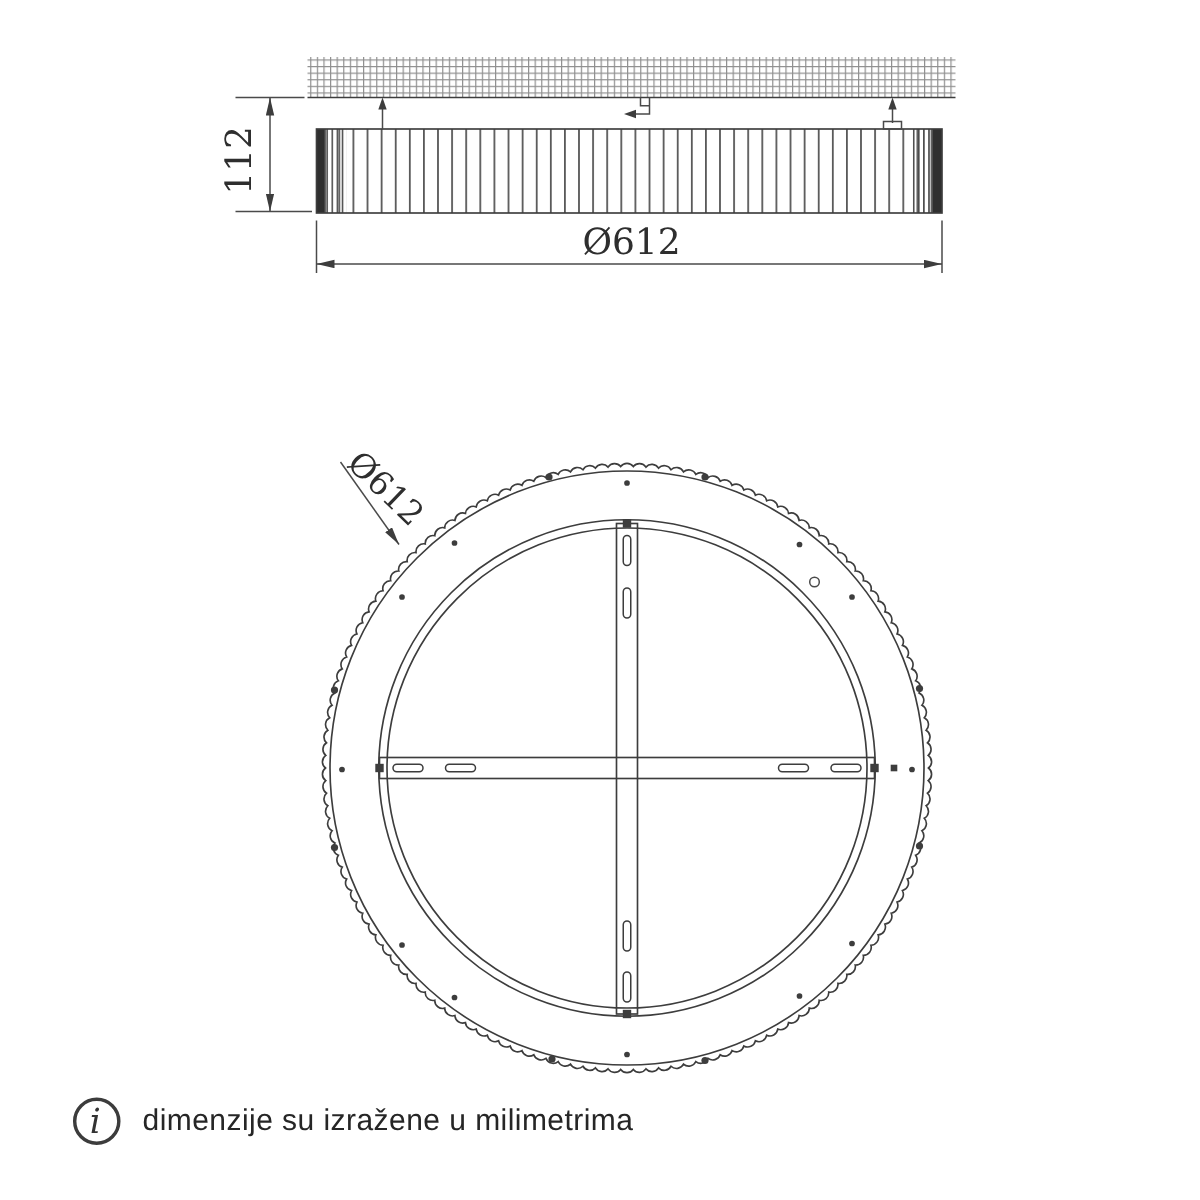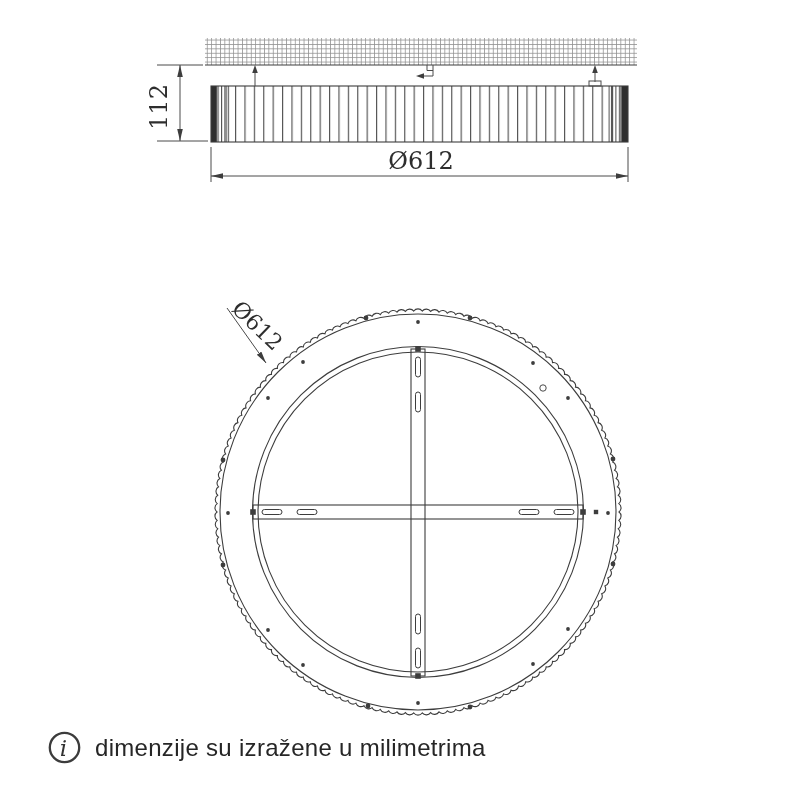--- a/index.html
+++ b/index.html
@@ -5,21 +5,21 @@
   html,body{margin:0;padding:0;background:#ffffff;}
   body{width:800px;height:800px;font-family:"Liberation Sans",sans-serif;}
   .canvas{position:relative;width:800px;height:800px;background:#ffffff;overflow:hidden;}
   svg{display:block;}
   .ln{stroke:#3d3d3d;stroke-width:1.1;fill:none;}
   .lnthin{stroke:#4a4a4a;stroke-width:1;fill:none;}
   .fillink{fill:#3d3d3d;stroke:none;}
   .dim{font-family:"DejaVu Serif",serif;font-size:24px;fill:#2e2e2e;}
   .dim-leader{font-family:"DejaVu Serif",serif;font-size:22px;fill:#2e2e2e;}
   .note{position:absolute;left:47px;top:730px;display:flex;align-items:center;gap:13px;}
-  .note-text{font-size:24px;font-weight:500;color:#262626;letter-spacing:0.3px;
+  .note-text{font-size:20px;font-weight:500;color:#262626;letter-spacing:0.3px;
              font-family:"Liberation Sans","DejaVu Sans",sans-serif;}
   .info-glyph{font-family:"DejaVu Serif",serif;font-style:italic;font-size:23px;fill:#333333;}
 </style>
 </head>
 <body>
 
 <div class="canvas">
 <svg id="drawing" width="800" height="800" viewBox="0 0 800 800">
   <defs>
     <pattern id="grid" patternUnits="userSpaceOnUse" width="4.4" height="4.4">

